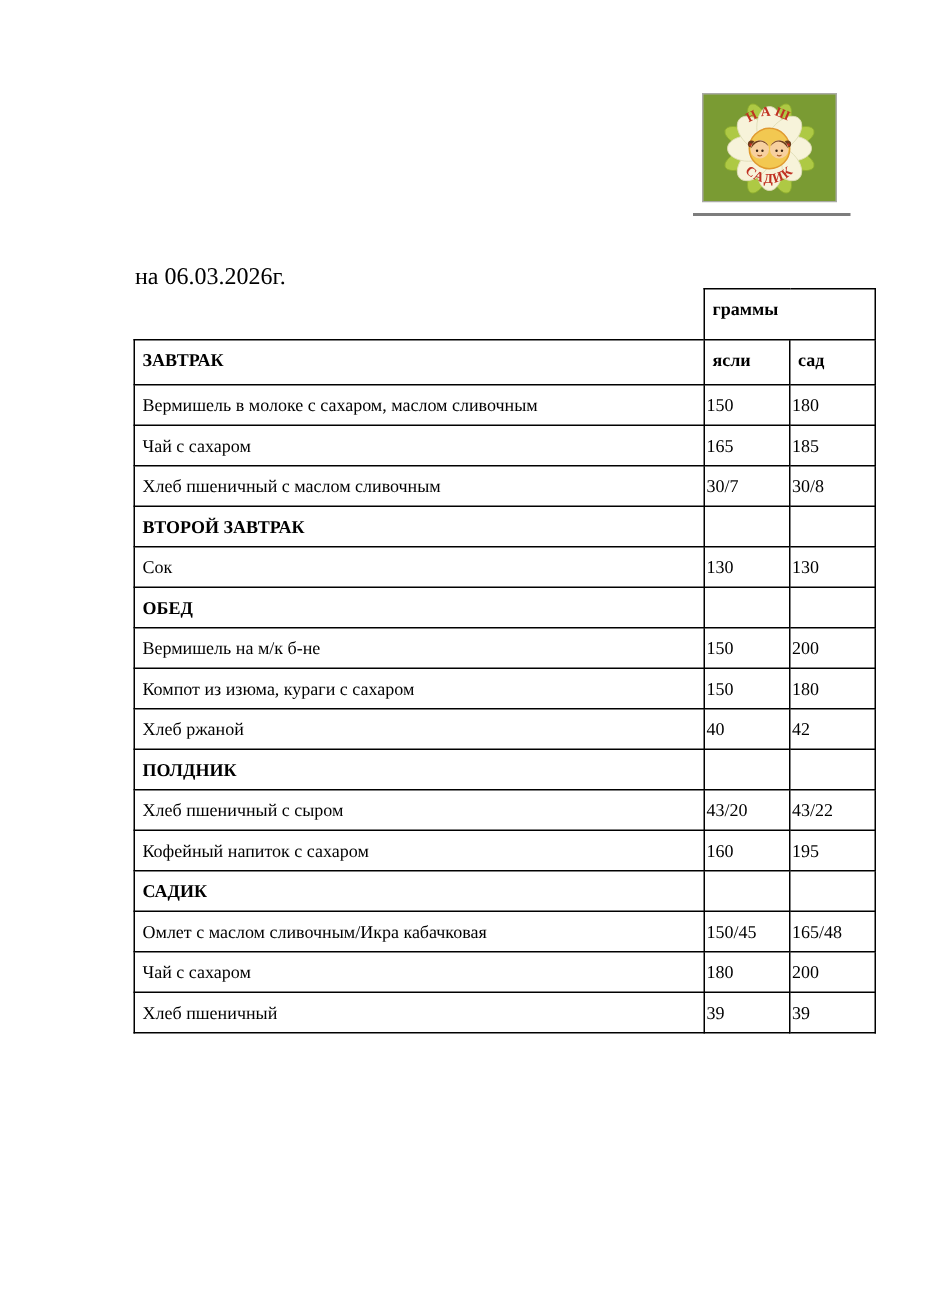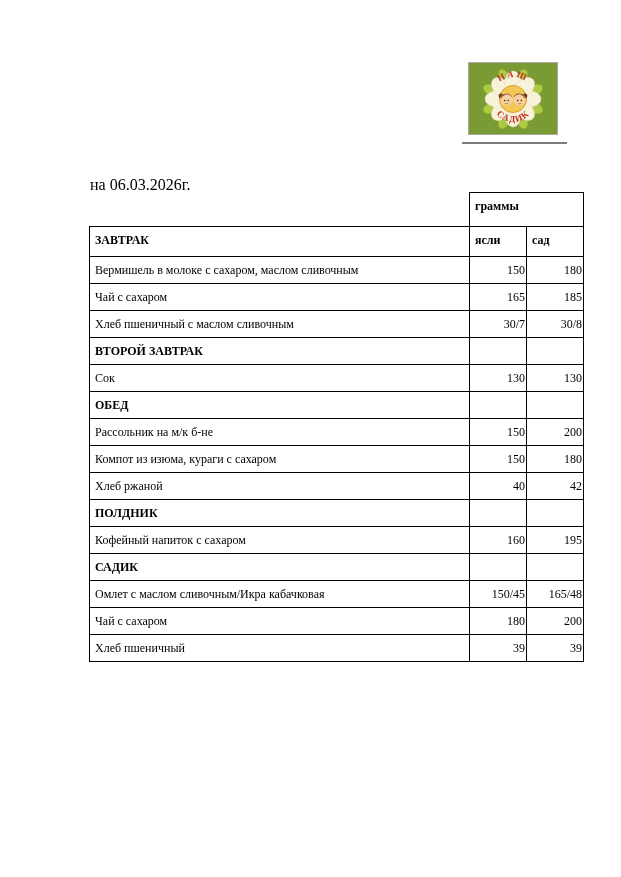--- a/index.html
+++ b/index.html
@@ -49,21 +49,21 @@
     vertical-align: top;
     padding: 3px 5px 2px 5px;
     line-height: 21px;
     height: 21px;
     overflow: hidden;
   }
   table.menu tr.grams-row td.spacer { border: none; }
   table.menu tr.grams-row td { height: 28px; font-weight: bold; }
   table.menu tr.header-row td { height: 24px; font-weight: bold; }
   table.menu td.bold { font-weight: bold; margin-left: 48px; }
-  table.menu td.num { text-align: right; padding-left: 1px; padding-right: 1px; }
+  table.menu td.num { text-align: left; padding-left: 1px; padding-right: 1px; }
   .cell-label { display: inline-block; max-width: 338px; vertical-align: top; }
 </style>
 </head>
 <body>
 
 <div class="page">
 
   <div class="logo-box">
     <svg width="90" height="73" viewBox="0 0 90 73">
       <rect x="0.5" y="0.5" width="89" height="72" stroke="#a9aaa5" fill="#7a9b33"></rect>
@@ -163,40 +163,45 @@
           <td><span class="cell-label">Сок</span></td>
           <td class="num">130</td>
           <td class="num">130</td>
         </tr>
         <tr class="section-row">
           <td class="bold"><span class="cell-label">ОБЕД</span></td>
           <td class="num"></td>
           <td class="num"></td>
         </tr>
         <tr class="item-row">
-          <td><span class="cell-label">Рассольник на м/к б-не</span></td>
+          <td><span class="cell-label">Вермишель на м/к б-не</span></td>
           <td class="num">150</td>
           <td class="num">200</td>
         </tr>
         <tr class="item-row">
           <td><span class="cell-label">Компот из изюма, кураги с сахаром</span></td>
           <td class="num">150</td>
           <td class="num">180</td>
         </tr>
         <tr class="item-row">
           <td><span class="cell-label">Хлеб ржаной</span></td>
           <td class="num">40</td>
           <td class="num">42</td>
         </tr>
         <tr class="section-row">
           <td class="bold"><span class="cell-label">ПОЛДНИК</span></td>
           <td class="num"></td>
           <td class="num"></td>
         </tr>
         <tr class="item-row">
+          <td><span class="cell-label">Хлеб пшеничный с сыром</span></td>
+          <td class="num">43/20</td>
+          <td class="num">43/22</td>
+        </tr>
+        <tr class="item-row">
           <td><span class="cell-label">Кофейный напиток с сахаром</span></td>
           <td class="num">160</td>
           <td class="num">195</td>
         </tr>
         <tr class="section-row">
           <td class="bold"><span class="cell-label">САДИК</span></td>
           <td class="num"></td>
           <td class="num"></td>
         </tr>
         <tr class="item-row">

